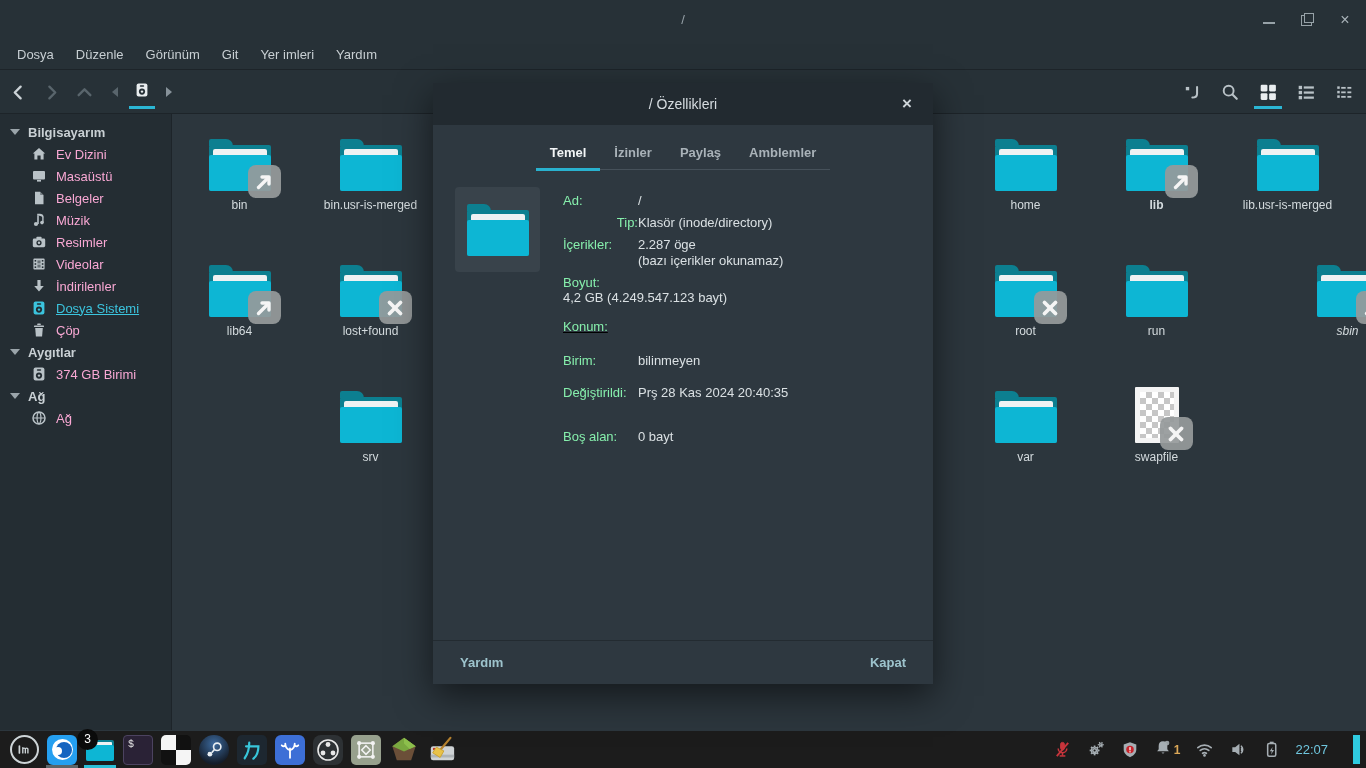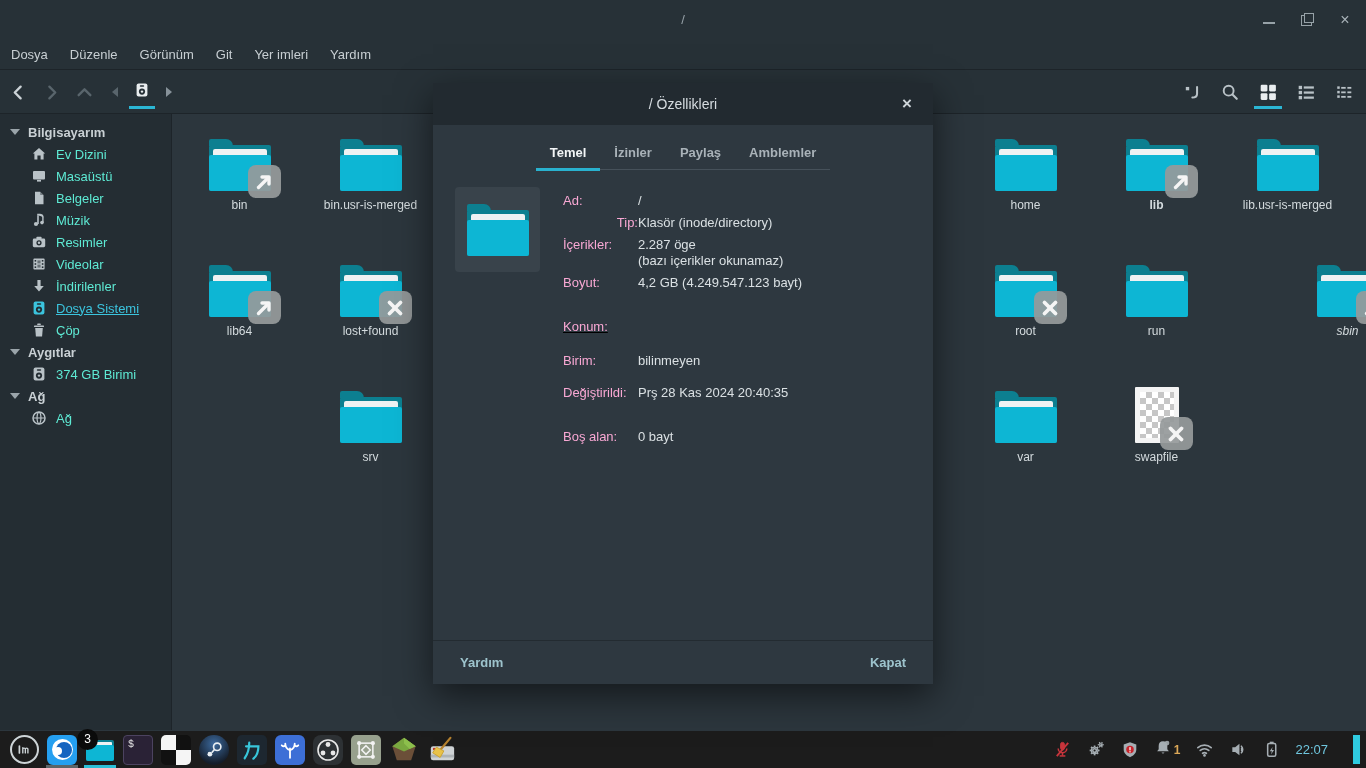--- a/index.html
+++ b/index.html
@@ -13,21 +13,21 @@
     text-align:center; color:#97a2a8; font-size:13px; }
   .win-controls { position:absolute; right:14px; top:0; height:40px; display:flex; gap:24px; align-items:center; }
   .wc { width:14px; height:14px; position:relative; cursor:pointer; }
   .wc-min::before { content:""; position:absolute; left:1px; right:1px; bottom:3px; height:2px; background:#97a2a8; }
   .wc-max::before { content:""; position:absolute; left:1px; bottom:1px; width:9px; height:9px; border:1.5px solid #97a2a8; }
   .wc-max::after { content:""; position:absolute; right:0px; top:0px; width:8px; height:8px; border:1.5px solid #97a2a8; background:#273137; }
   .wc-close { color:#a7b1b7; font-size:16px; line-height:14px; text-align:center; }
 
   
   .menubar { height:30px; background:#273137; border-bottom:1px solid #1d2429;
-    display:flex; align-items:center; padding-left:0; }
+    display:flex; align-items:center; padding-left:6px; }
   .menu-item { color:#c8cfd3; font-size:13px; padding:0 11px; height:30px; line-height:30px; cursor:pointer; }
 
   
   .toolbar { height:44px; background:#273137; border-bottom:1px solid #1d2429; position:relative; }
   .tb-nav { position:absolute; left:8px; top:0; height:44px; display:flex; align-items:center; gap:13px; }
   .tb-btn { width:20px; height:24px; display:flex; align-items:center; justify-content:center; cursor:pointer; }
   .pathbar { position:absolute; left:112px; top:0; height:44px; display:flex; align-items:center; gap:9px; }
   .path-root-btn { position:relative; width:30px; height:34px; display:flex; align-items:center; justify-content:center; cursor:pointer; }
   .path-root-btn .active-underline { position:absolute; left:2px; right:2px; bottom:0px; height:3px; background:#2bb6d4; }
   .tri { width:0; height:0; border-top:5px solid transparent; border-bottom:5px solid transparent; }
@@ -38,21 +38,21 @@
   .view-btn .active-underline { position:absolute; left:-2px; right:-2px; bottom:0; height:3px; background:#2bb6d4; }
 
   
   .main { display:flex; height:616px; }
   .sidebar { width:172px; background:#242d33; border-right:1px solid #1d2429; padding-top:7px;
     font-size:13px; color:#ccd3d7; overflow:hidden; }
   .sb-header { display:flex; align-items:center; gap:8px; height:22px; padding-left:10px;
     font-weight:bold; color:#c9d0d4; cursor:pointer; }
   .sb-expander { width:0; height:0; border-left:5px solid transparent; border-right:5px solid transparent;
     border-top:6px solid #9aa4aa; }
-  .sb-item { display:flex; align-items:center; gap:9px; height:22px; padding-left:31px; cursor:pointer; color:#5eead4; }
+  .sb-item { display:flex; align-items:center; gap:9px; height:22px; padding-left:31px; cursor:pointer; color:#f9a8d4; }
   .sb-item .sb-icon { width:16px; height:16px; display:flex; align-items:center; justify-content:center; }
   .sb-item.active { color:#3bc4de; }
   .sb-item.active .lbl { text-decoration:underline; }
 
   .content { flex:1; background:#2c363d; position:relative; }
   .file { position:absolute; width:131px; text-align:center; cursor:pointer; }
   .file .iconwrap { height:62px; display:flex; align-items:flex-end; justify-content:center; position:relative; }
   .file .label { margin-top:6px; font-size:12px; color:#d4dbde; line-height:16px; padding:0 8px; word-wrap:break-word; }
 
   .folder { position:relative; width:62px; height:52px; }
@@ -79,21 +79,21 @@
   .dlg-close { position:absolute; right:12px; top:0; height:42px; width:28px; display:flex; align-items:center;
     justify-content:center; color:#cfd6da; font-size:17px; font-weight:bold; cursor:pointer; }
   .dlg-tabs-row { text-align:center; padding-top:13px; }
   .tabstrip { display:inline-flex; border-bottom:1px solid #46515a; }
   .tab { padding:7px 14px 8px 14px; color:#a9b2b8; font-weight:bold; border-bottom:3px solid transparent;
     margin-bottom:-2px; cursor:pointer; }
   .tab.active { color:#f2f5f6; border-bottom-color:#29b1ce; }
   .icon-tile { position:absolute; left:22px; top:104px; width:85px; height:85px; background:#39434b;
     border-radius:4px; display:flex; align-items:center; justify-content:center; }
   .fieldrow { position:absolute; left:130px; right:20px; display:flex; }
-  .fieldrow .flabel { width:75px; color:#f9a8d4; flex:none; }
+  .fieldrow .flabel { width:75px; color:#86efac; flex:none; }
   .fieldrow .fvalue { color:#dae0e3; line-height:16px; }
   .dlg-footer { position:absolute; left:0; right:0; bottom:0; height:44px; border-top:1px solid #232b31;
     display:flex; align-items:center; justify-content:space-between; padding:0 27px; }
   .dlg-btn { color:#9dc3cc; font-weight:bold; cursor:pointer; font-size:13px; }
 
   
   .taskbar { position:absolute; left:0; right:0; bottom:0; height:37px; background:#1c1c1c;
     display:flex; align-items:center; padding:0 6px 0 5px; }
   .tb-app { position:relative; width:38px; height:37px; display:flex; align-items:center; justify-content:center; cursor:pointer; }
   .app-ico { width:30px; height:30px; border-radius:6px; position:relative; display:flex; align-items:center; justify-content:center; overflow:visible; }
@@ -558,21 +558,21 @@
         <span class="fvalue">/</span>
       </div>
       <div class="fieldrow" style="top: 132px; text-align: right;">
         <span class="flabel">Tip:</span>
         <span class="fvalue">Klasör (inode/directory)</span>
       </div>
       <div class="fieldrow" style="top: 154px;">
         <span class="flabel">İçerikler:</span>
         <span class="fvalue">2.287 öge<br>(bazı içerikler okunamaz)</span>
       </div>
-      <div class="fieldrow" style="top: 192px;">
+      <div class="fieldrow" style="top: 192px; flex-direction: column;">
         <span class="flabel">Boyut:</span>
         <span class="fvalue">4,2 GB (4.249.547.123 bayt)</span>
       </div>
       <div class="fieldrow" style="top: 236px; text-decoration: underline;">
         <span class="flabel">Konum:</span>
         <span class="fvalue"></span>
       </div>
       <div class="fieldrow" style="top: 258px; margin-top: 12px;">
         <span class="flabel">Birim:</span>
         <span class="fvalue">bilinmeyen</span>

